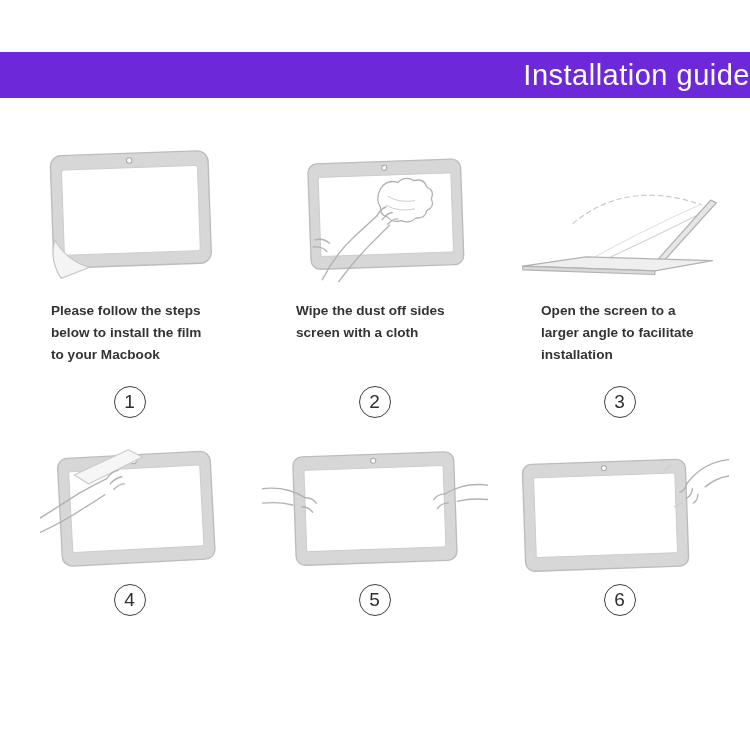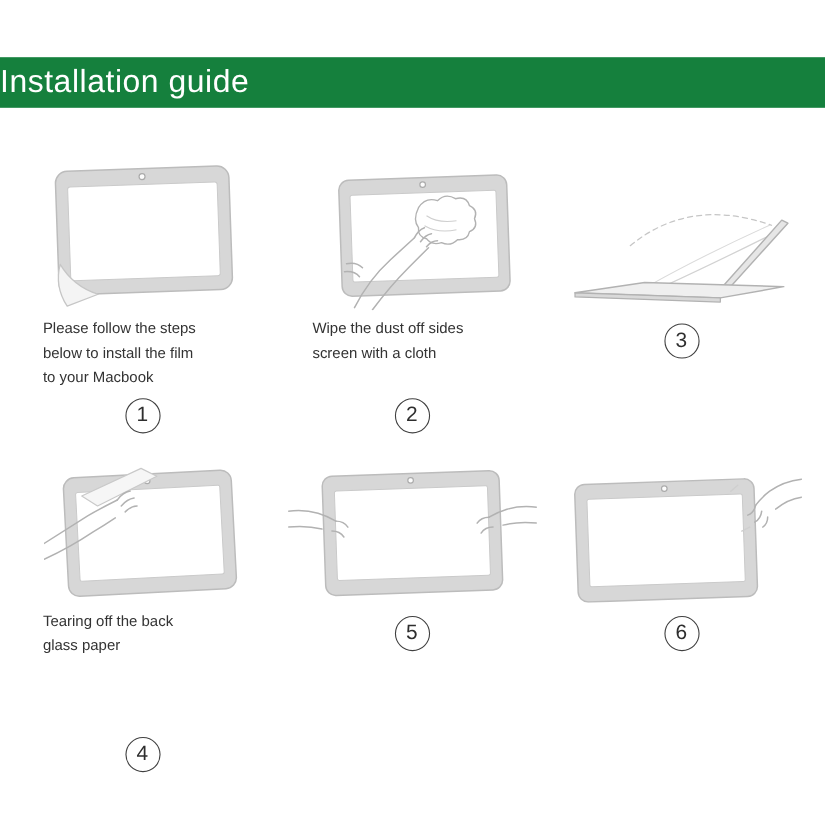--- a/index.html
+++ b/index.html
@@ -2,41 +2,41 @@
 <html><head>
 <meta charset="utf-8">
 <style>
   html,body{margin:0;padding:0;}
   body{
     width:750px;height:750px;background:#ffffff;
     font-family:"Liberation Sans", sans-serif;color:#3a3a3a;
     position:relative;overflow:hidden;
   }
   .banner{
-    margin-top:52px;height:46px;background:#15803d;
-    display:flex;align-items:center;justify-content:flex-start;
+    margin-top:52px;height:46px;background:#6d28d9;
+    display:flex;align-items:center;justify-content:flex-end;
   }
   .banner h1{
     margin:0;color:#ffffff;font-size:29px;font-weight:400;letter-spacing:.5px;
   }
   .steps{
     display:grid;grid-template-columns:repeat(3,245px);
     padding:0 7px;
   }
   .step{display:flex;flex-direction:column;}
   .step .art{
     display:flex;align-items:flex-end;justify-content:center;
     padding-bottom:6px;box-sizing:border-box;
   }
   .row1 .art{height:190px;}
   .row2 .art{height:160px;}
   .caption{
-    margin:0;padding:0 8px 0 32px;
+    margin:12px;padding:0 8px 0 32px;
     font-size:13.6px;line-height:22px;color:#333333;
-    white-space:pre-line;box-sizing:border-box;
+    white-space:pre-line;box-sizing:border-box;font-weight:bold;
   }
   .row1 .caption{height:68px;}
   .row2 .caption{height:110px;}
   .num{
     align-self:center;margin-top:6px;
     width:30px;height:30px;border:1.5px solid #404040;border-radius:50%;
     display:flex;align-items:center;justify-content:center;
     font-size:19px;color:#2e2e2e;box-sizing:content-box;
   }
   svg{display:block;}
@@ -102,20 +102,23 @@
           <g stroke-linecap="round" stroke-linejoin="round">
             <path d="M60 52 Q 118 4 198 32" stroke="#c6c6c6" stroke-width="1.2" stroke-dasharray="5 4" fill="none"></path>
             <path d="M80 90 Q 130 62 196 32" stroke="#dadada" stroke-width="1" fill="none"></path>
             <path d="M92 92 Q 140 70 200 40" stroke="#d2d2d2" stroke-width="1.2" fill="none"></path>
             <path d="M148 103 L214 30 L208 27 L144 99 Z" fill="#e6e6e6" stroke="#b2b2b2" stroke-width="1.4"></path>
             <path d="M6 98 L148 103 L210 92 L74 88 Z" fill="#efefef" stroke="#b2b2b2" stroke-width="1.4"></path>
             <path d="M6 98 L6 102 L148 107 L148 103 Z" fill="#d9d9d9" stroke="#b2b2b2" stroke-width="1.2"></path>
           </g>
         </svg>
       </div>
+      <p class="caption">Open the screen to a
+larger angle to facilitate
+installation</p>
       <div class="num">
         <span>3</span>
       </div>
     </section>
 
     <section class="step row2">
       <div class="art">
         <svg viewBox="0 0 200 148" width="180" height="133">
           <g transform="rotate(-3 100 78)">
             <rect x="22" y="18" width="170" height="120" rx="11" fill="#d7d7d7" stroke="#bcbcbc" stroke-width="1.5"></rect>
@@ -123,22 +126,20 @@
             <circle cx="107" cy="25" r="2.8" fill="#fcfcfc" stroke="#ababab" stroke-width="1.2"></circle>
           </g>
           <path d="M38 40 L98 12 L114 20 L54 50 Z" fill="#f6f6f6" stroke="#c9c9c9" stroke-width="1.2" stroke-linejoin="round"></path>
           <g fill="none" stroke="#b2b2b2" stroke-width="1.5" stroke-linecap="round">
             <path d="M0 88 Q 22 74 44 60 Q 58 52 74 44"></path>
             <path d="M0 104 Q 26 92 50 76 Q 60 70 72 62"></path>
             <path d="M74 44 q6 -8 13 -9 M78 50 q6 -7 13 -8 M82 56 q6 -6 12 -6"></path>
           </g>
         </svg>
       </div>
-      <p class="caption">Tearing off the back
-glass paper</p>
       <div class="num">
         <span>4</span>
       </div>
     </section>
 
     <section class="step row2">
       <div class="art">
         <svg viewBox="0 0 250 138" width="226" height="125">
           <g transform="rotate(-2 125 70)">
             <rect x="36" y="8" width="178" height="120" rx="10" fill="#d7d7d7" stroke="#bcbcbc" stroke-width="1.5"></rect>

